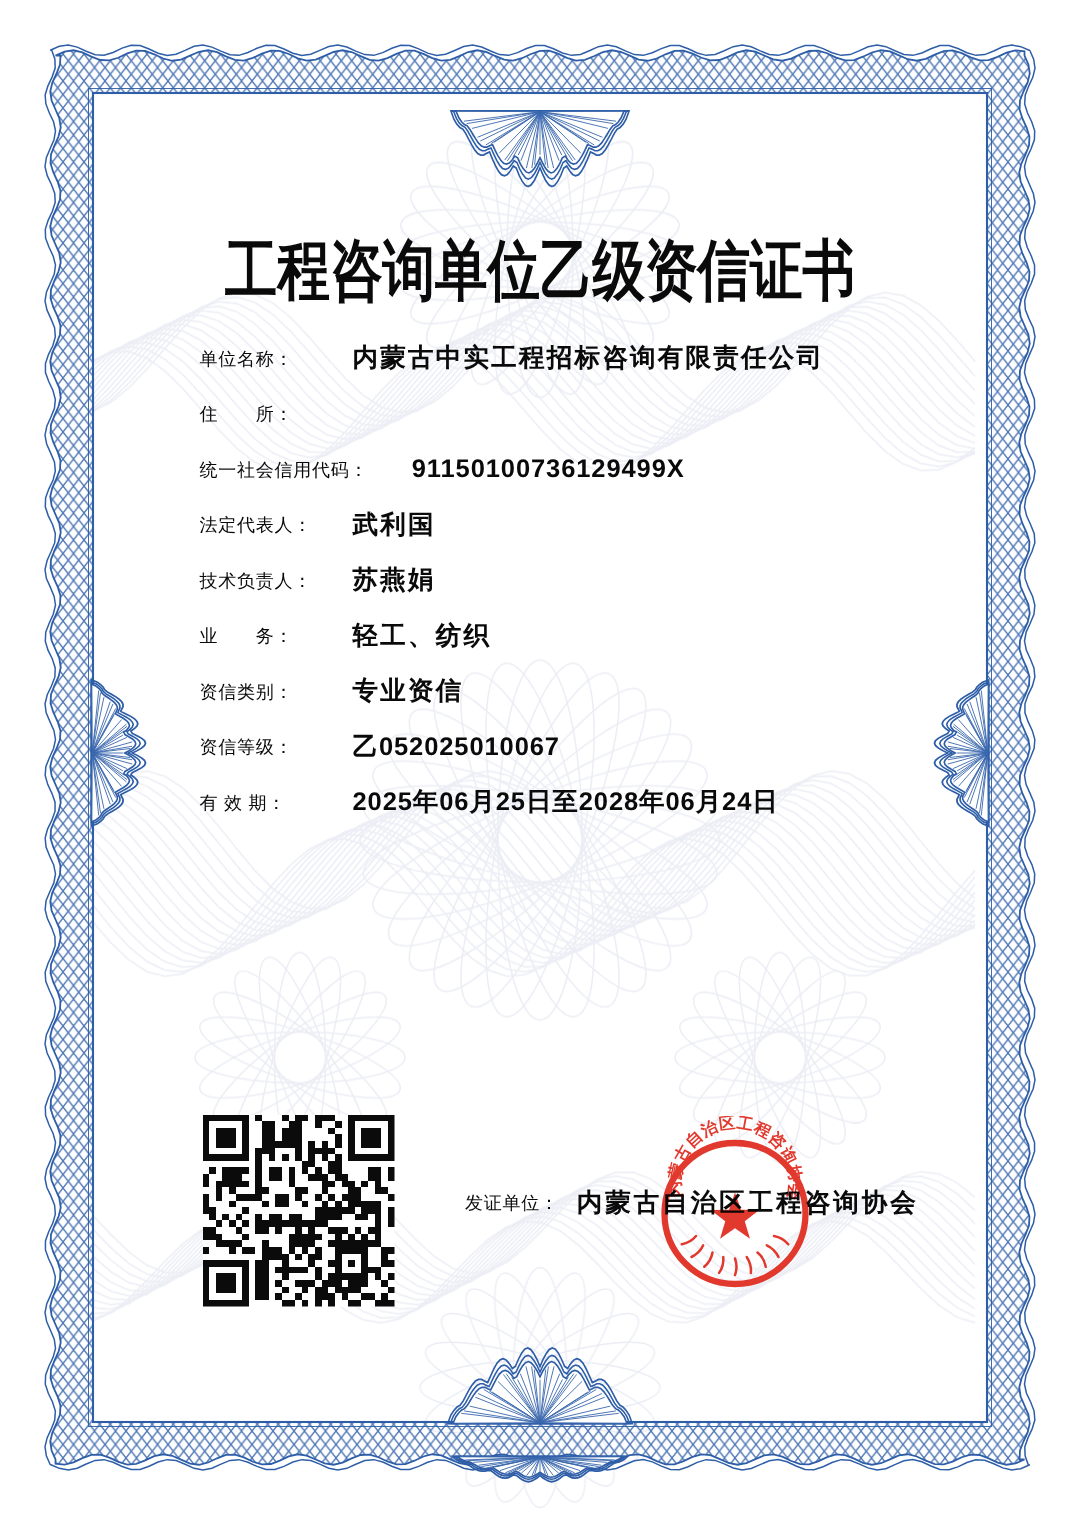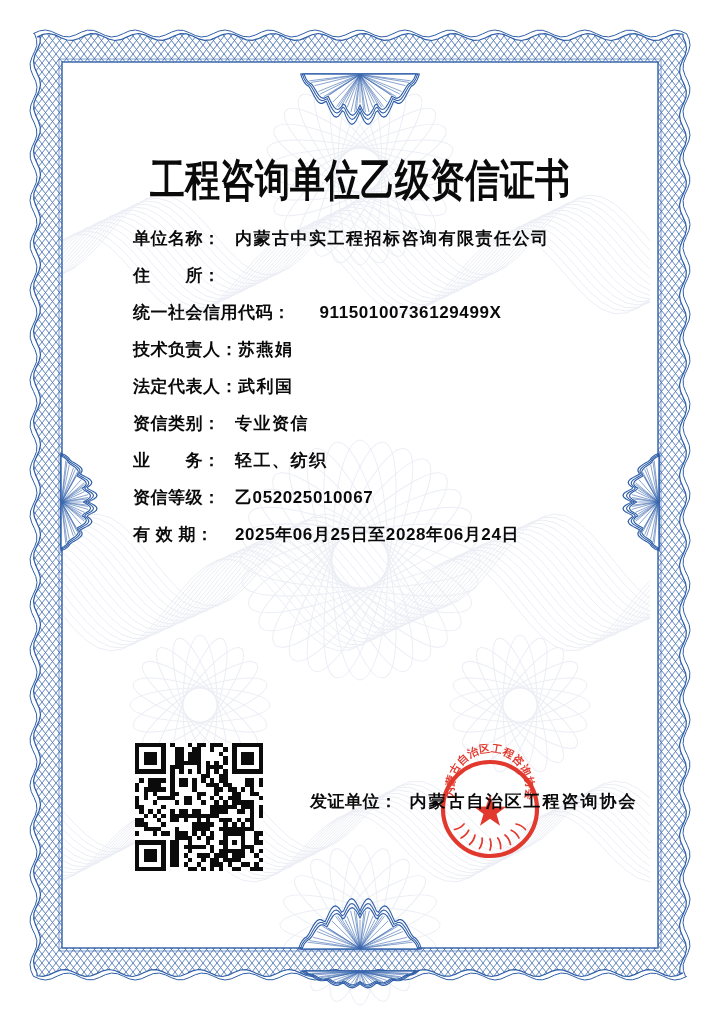--- a/index.html
+++ b/index.html
@@ -12,21 +12,21 @@
   #content{position:absolute;left:0;top:12px;width:720px;height:1010px;z-index:1}
   .title{
     position:absolute;top:139px;left:0;width:720px;text-align:center;
     font-weight:700;font-size:35px;letter-spacing:0px;
     transform:scaleY(1.26);transform-origin:50% 0;
     font-family:"Liberation Sans", sans-serif;
   }
   #fields{position:absolute;left:133px;top:216px;width:475px}
   .row{display:flex;align-items:flex-start;margin-bottom:15px}
   .flabel{
-    flex:0 0 102px;font-weight:700;font-size:17px;line-height:22px;
+    flex:0 0 102px;font-weight:400;font-size:12px;line-height:22px;
     white-space:pre;letter-spacing:.5px;
     font-family:"Liberation Sans", sans-serif;
   }
   .row.wide .flabel{flex:0 0 auto;margin-right:29px}
   .fvalue{
     font-weight:600;font-size:17px;line-height:21px;max-width:366px;
     letter-spacing:1.5px;font-family:Liberation Sans, sans-serif;
   }
   .fvalue.num{font-family:"Liberation Sans", sans-serif;font-weight:700;letter-spacing:.6px}
   #issuer{position:absolute;left:310px;top:779px;display:flex;z-index:2}
@@ -196,34 +196,34 @@
         <span class="fvalue">内蒙古中实工程招标咨询有限责任公司</span>
       </div>
       <div class="row">
         <span class="flabel">住　　所：</span>
       </div>
       <div class="row wide">
         <span class="flabel">统一社会信用代码：</span>
         <span class="fvalue num">91150100736129499X</span>
       </div>
       <div class="row">
+        <span class="flabel">法定代表人：</span>
+        <span class="fvalue">武利国</span>
+      </div>
+      <div class="row">
         <span class="flabel">技术负责人：</span>
         <span class="fvalue">苏燕娟</span>
       </div>
       <div class="row">
-        <span class="flabel">法定代表人：</span>
-        <span class="fvalue">武利国</span>
+        <span class="flabel">业　　务：</span>
+        <span class="fvalue">轻工、纺织</span>
       </div>
       <div class="row">
         <span class="flabel">资信类别：</span>
         <span class="fvalue">专业资信</span>
-      </div>
-      <div class="row">
-        <span class="flabel">业　　务：</span>
-        <span class="fvalue">轻工、纺织</span>
       </div>
       <div class="row">
         <span class="flabel">资信等级：</span>
         <span class="fvalue num">乙052025010067</span>
       </div>
       <div class="row">
         <span class="flabel">有 效 期：</span>
         <span class="fvalue num">2025年06月25日至2028年06月24日</span>
       </div>
     </div>

